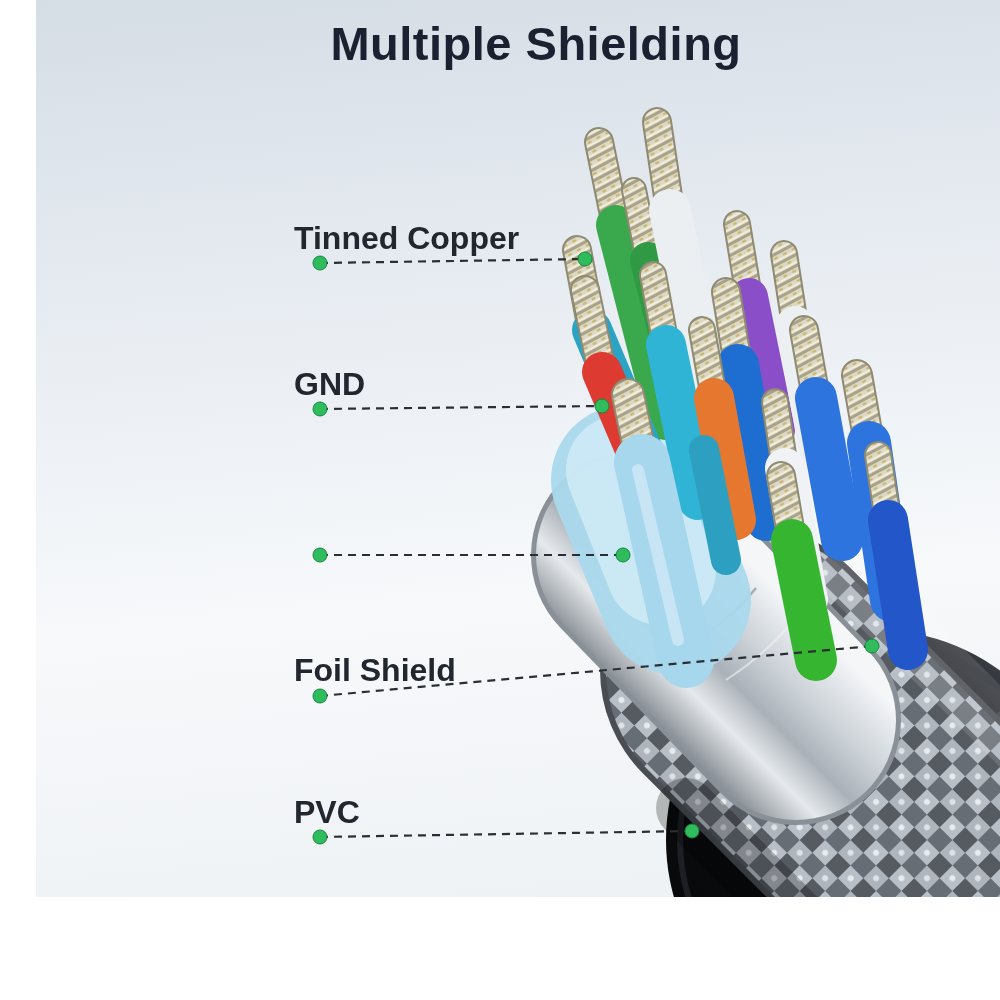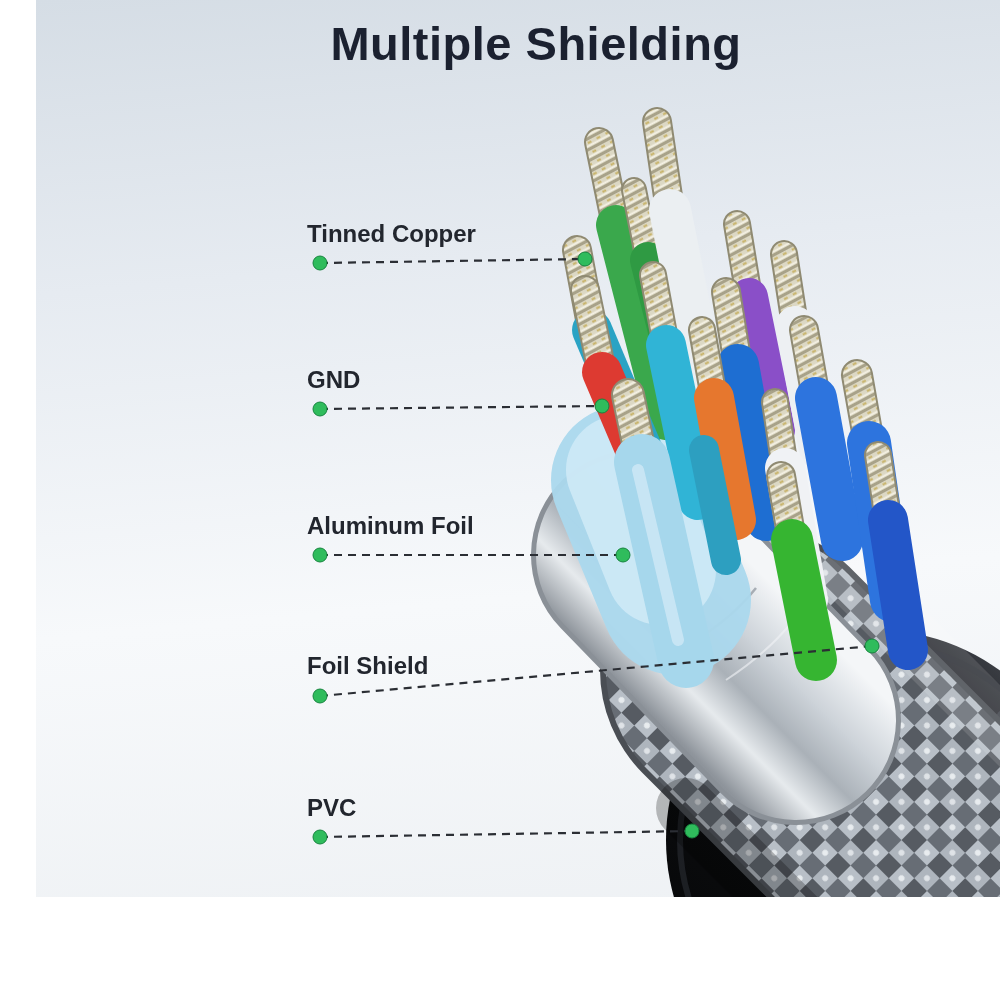--- a/index.html
+++ b/index.html
@@ -7,21 +7,21 @@
     position:relative;width:1000px;height:897px;overflow:hidden;
     background:linear-gradient(175deg,#d5dde5 0%,#e6ebf1 30%,#f7f9fb 65%,#eef1f4 100%);
     font-family:"Liberation Sans",sans-serif;
     margin-left:36px;
   }
   .title{
     position:absolute;top:16px;left:0;width:100%;text-align:center;
     font-size:47px;font-weight:800;color:#1b2130;letter-spacing:0.5px;
   }
   .label{
-    position:absolute;left:271px;font-size:24px;font-weight:700;color:#22262e;
+    position:absolute;left:258px;font-size:32px;font-weight:700;color:#22262e;
   }
   .lbl-0{top:220px;}
   .lbl-1{top:366px;}
   .lbl-2{top:512px;}
   .lbl-3{top:652px;}
   .lbl-4{top:794px;}
   svg{position:absolute;top:0;left:0;}
   .callout-line{stroke-width:2.2;stroke-dasharray:8 6;fill:none;}
   .dot{stroke:#17853f;stroke-width:1;}
   .ins{stroke-linecap:round;fill:none;}
@@ -204,17 +204,16 @@
         <line class="callout-line" x1="284" y1="837" x2="656" y2="831" stroke="#2b2e34"></line>
         <circle class="dot" cx="284" cy="837" r="7" fill="#2fbc5c"></circle>
         <circle class="dot" cx="656" cy="831" r="7" fill="#2fbc5c"></circle>
       </g>
     </g>
   </svg>
 
   <div class="title">Multiple Shielding</div>
   <div class="label lbl-0">Tinned Copper</div>
   <div class="label lbl-1">GND</div>
-  <div class="label lbl-2">Aluminum Foil</div>
   <div class="label lbl-3">Foil Shield</div>
   <div class="label lbl-4">PVC</div>
 
 </div>
 
 </body></html>

